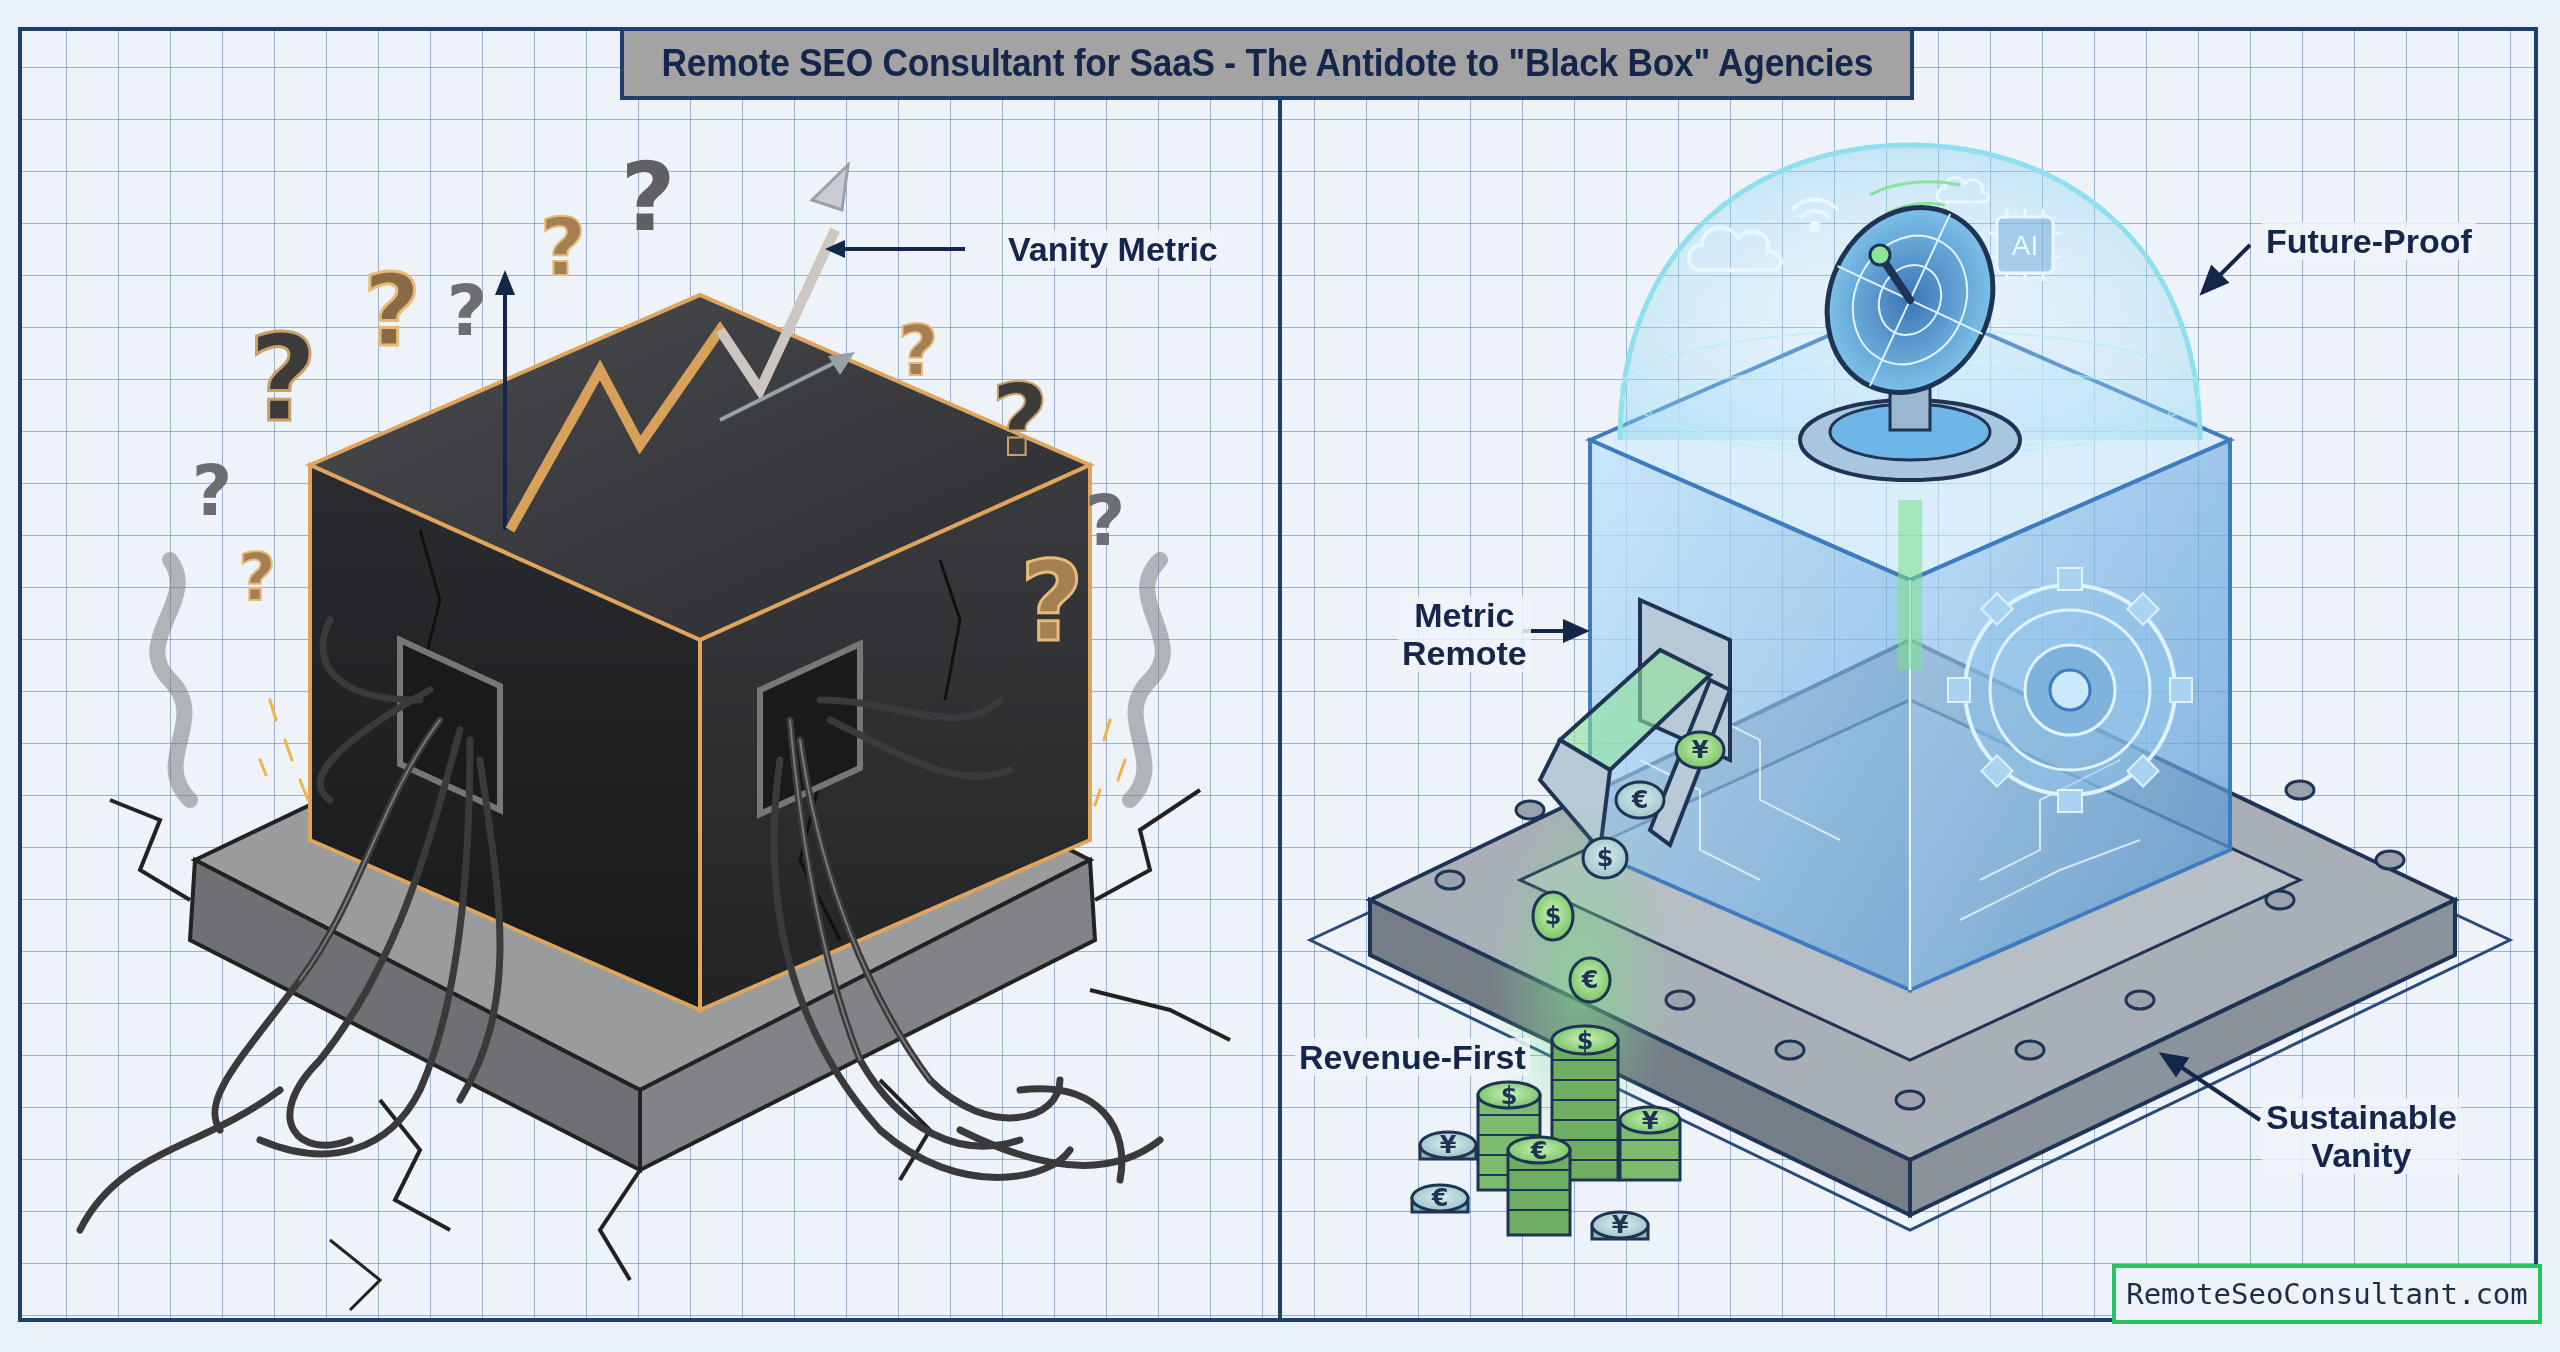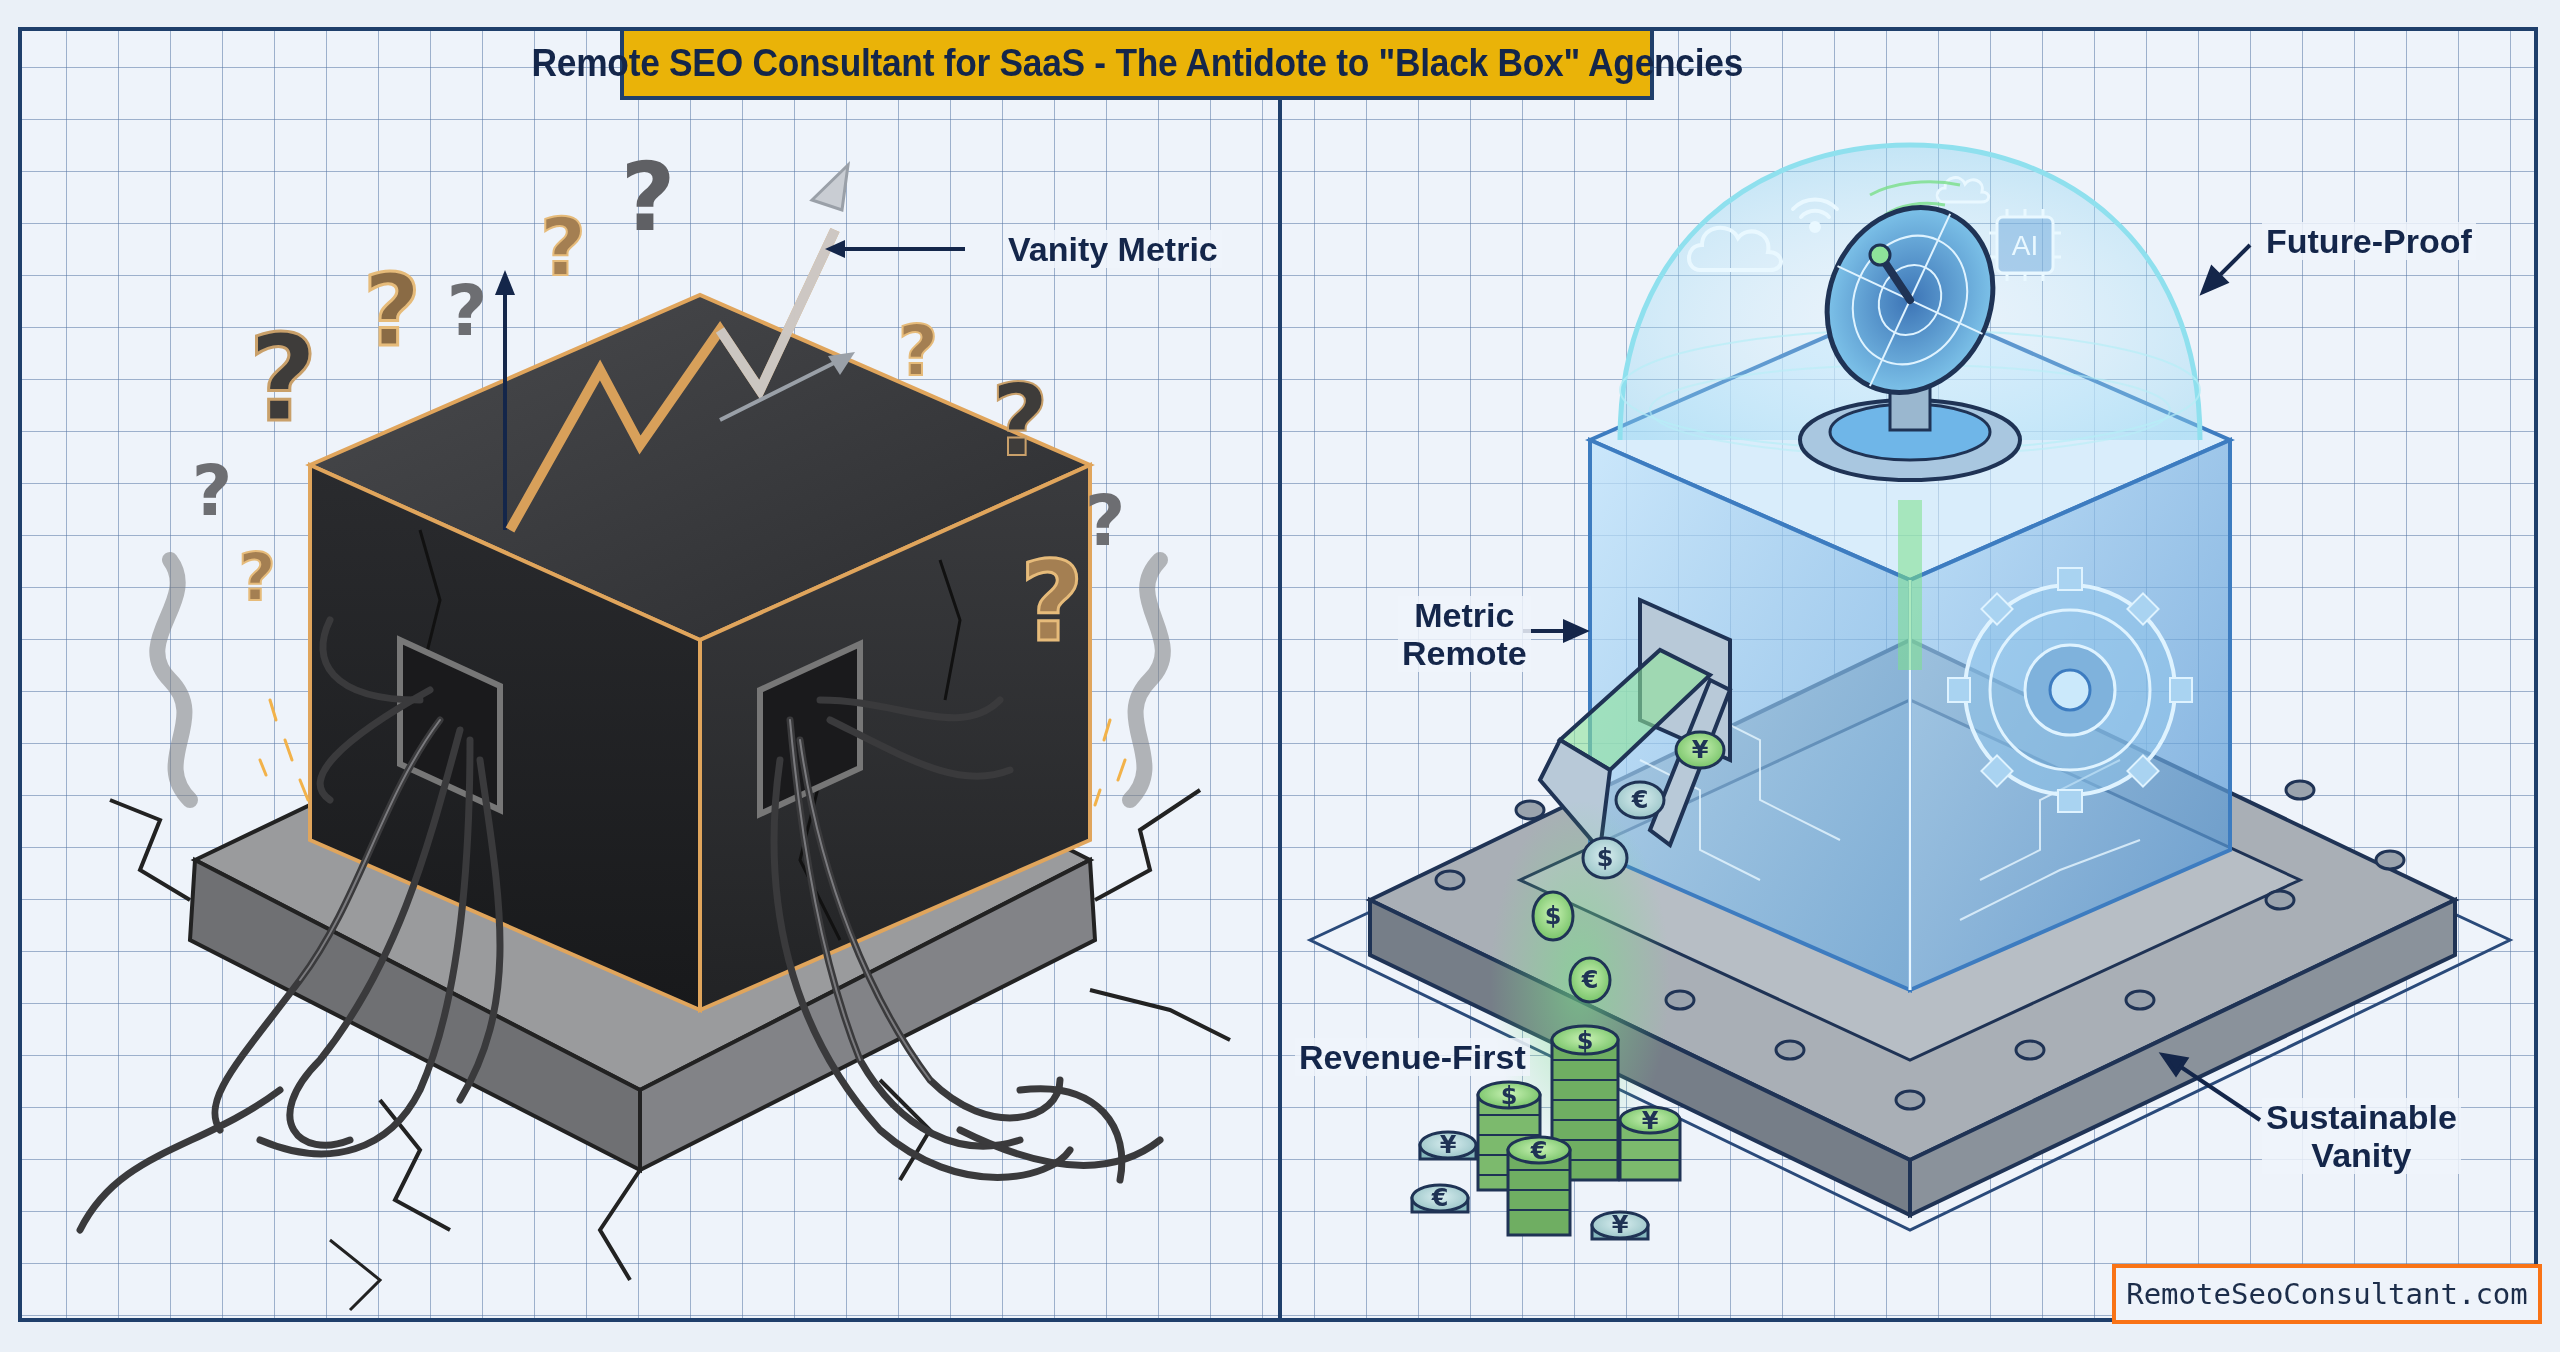--- a/index.html
+++ b/index.html
@@ -4,25 +4,25 @@
 <style>
   html,body{margin:0;padding:0;}
   body{width:2560px;height:1352px;overflow:hidden;background:#eaf0f7;position:relative;font-family:"Liberation Sans","DejaVu Sans",sans-serif;}
   .frame{position:absolute;left:18px;top:27px;width:2520px;height:1295px;border:4px solid #1f3f6b;box-sizing:border-box;
     background-color:#eef3fa;
     background-image:
       linear-gradient(to right, rgba(90,120,165,.55) 1.5px, transparent 1.5px),
       linear-gradient(to bottom, rgba(90,120,165,.55) 1.5px, transparent 1.5px);
     background-size:52px 52px;background-position:44px 36px;}
   .divider{position:absolute;left:1278px;top:27px;width:4px;height:1295px;background:#1f3f6b;}
-  .title-box{position:absolute;left:620px;top:27px;width:1034px;height:73px;box-sizing:border-box;border:4px solid #1f3f6b;background:#eab308;
+  .title-box{position:absolute;left:620px;top:27px;width:1294px;height:73px;box-sizing:border-box;border:4px solid #1f3f6b;background:#a3a3a3;
     display:flex;align-items:center;justify-content:center;}
   .title-text{font-weight:700;font-size:38px;color:#14264a;letter-spacing:-0.3px;transform:scaleX(.93);white-space:nowrap;}
   .label{position:absolute;font-weight:700;color:#14264a;font-size:34px;line-height:38px;text-align:center;white-space:nowrap;background:rgba(238,243,250,.85);padding:0 4px;}
-  .footer-box{position:absolute;left:2112px;top:1264px;width:430px;height:60px;box-sizing:border-box;border:4px solid #f97316;background:#eef3fa;
+  .footer-box{position:absolute;left:2112px;top:1264px;width:430px;height:60px;box-sizing:border-box;border:4px solid #22c55e;background:#eef3fa;
     display:flex;align-items:center;justify-content:center;}
   .footer-text{font-family:"DejaVu Sans Mono","Liberation Mono",monospace;font-size:29px;color:#1c2d4a;}
   svg.art{position:absolute;left:0;top:0;}
 </style>
 </head>
 <body>
 
 <div class="frame"></div>
 <div class="divider"></div>
 

